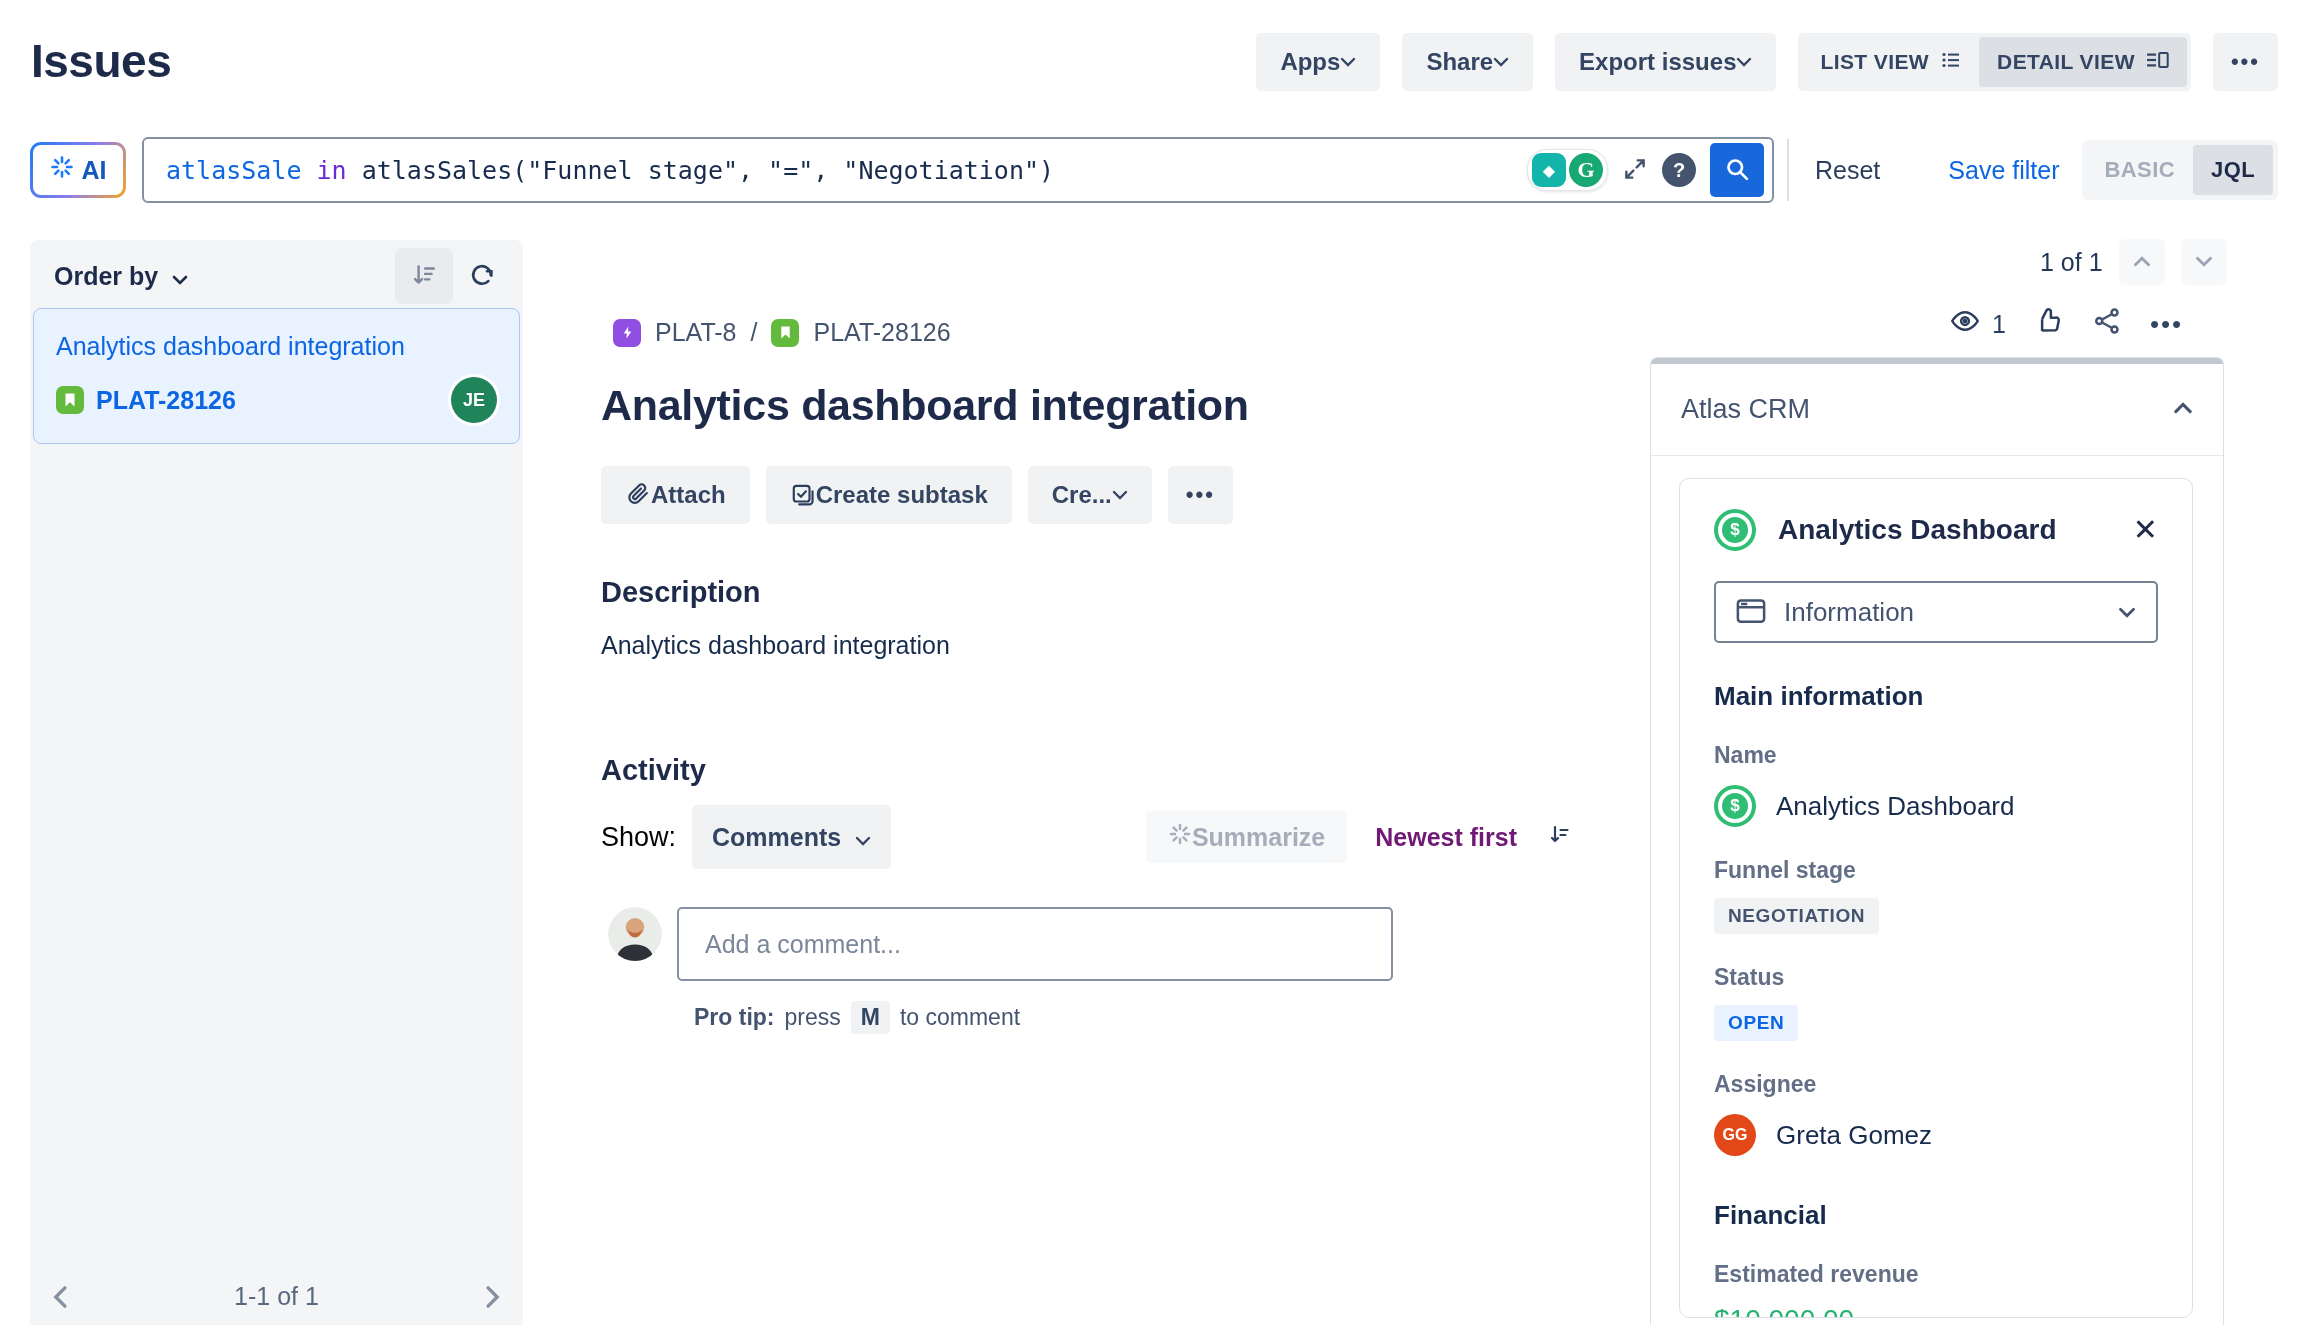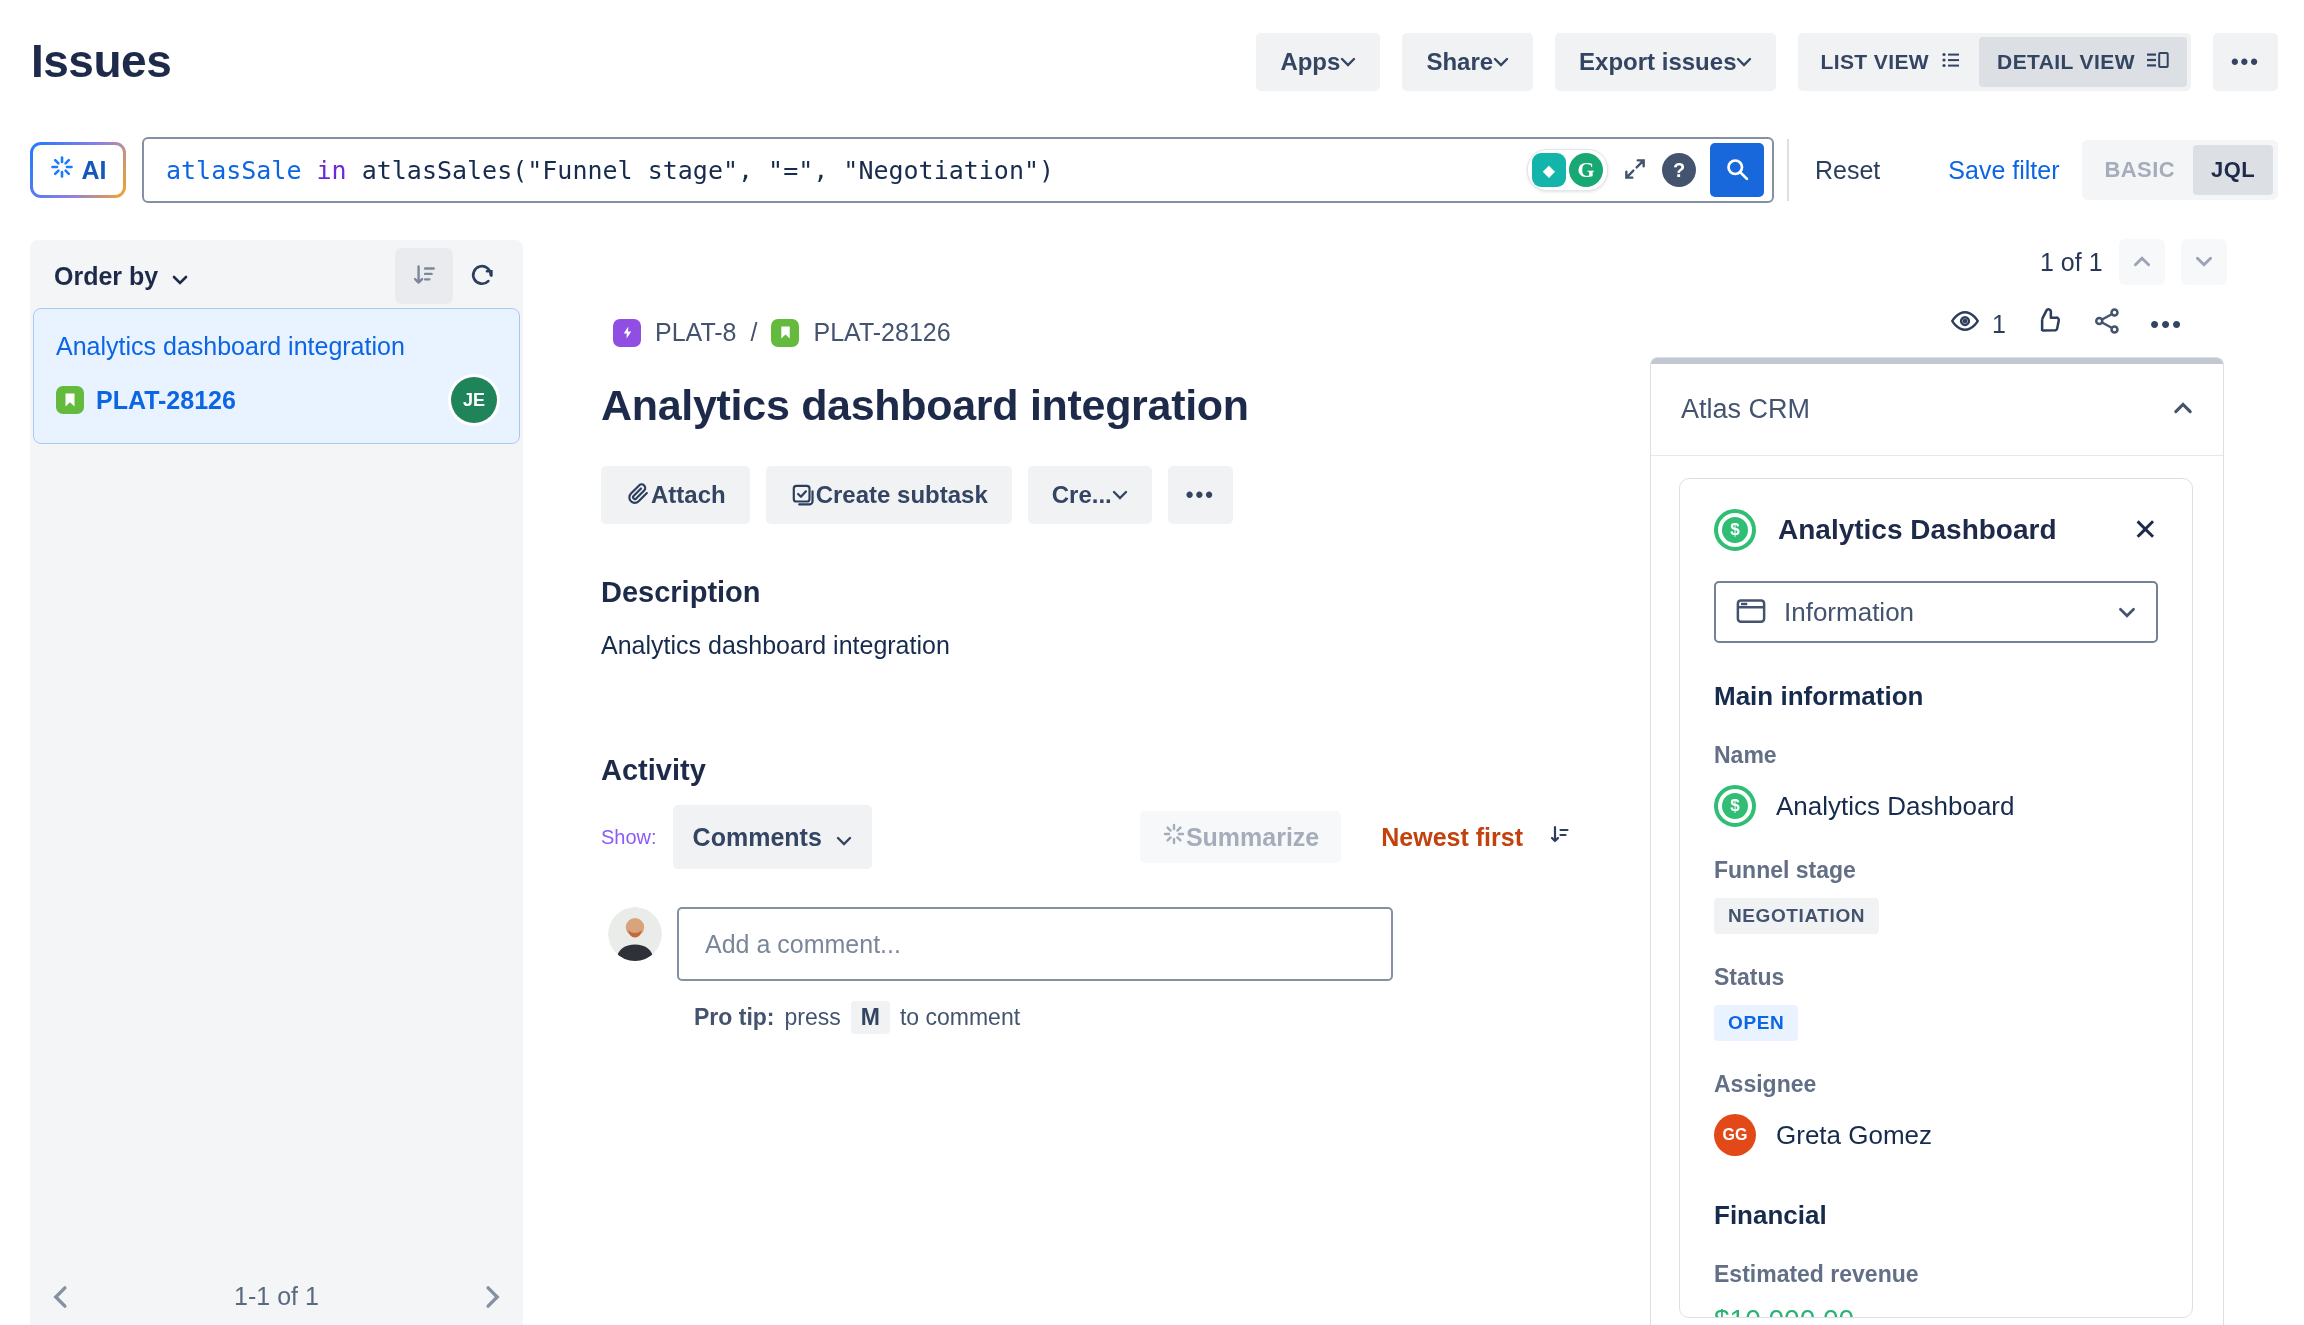--- a/index.html
+++ b/index.html
@@ -84,27 +84,27 @@
   .issue-title{margin-top:34px;font-size:43px;font-weight:700;color:#1e2a4a;letter-spacing:-.3px}
   .actions-row{margin-top:36px;display:flex;align-items:center;gap:16px}
   .split{display:flex;align-items:stretch;background:#f1f2f4;border-radius:5px;overflow:hidden}
   .split .btn{border-radius:0}
   .split .divider{width:1px;background:#d0d4db;margin:0}
   .split .chev-part{padding:0 16px}
   .sec-heading{margin-top:52px;font-size:29px;font-weight:700;color:#1e2a4a}
   .desc-body{margin-top:22px;font-size:25px;color:#172b4d}
   .activity-heading{margin-top:94px}
   .show-row{margin-top:18px;display:flex;align-items:center;width:100%}
-  .show-label{font-size:20px;color:#8b5cf6}
+  .show-label{font-size:27px;color:#000000}
   .chip{margin-left:16px;display:flex;align-items:center;gap:14px;background:#f1f2f4;border:none;border-radius:5px;height:64px;
         padding:0 20px;font-size:25px;font-weight:600;color:#344563;cursor:pointer;font-family:inherit}
   .summarize-btn{margin-left:auto;display:flex;align-items:center;background:#f7f8f9;border:none;border-radius:5px;height:52px;
         padding:0 22px;font-size:25px;font-weight:600;color:#a5adba;cursor:default;font-family:inherit}
-  .sort-btn{margin-left:40px;margin-right:6px;display:flex;align-items:center;gap:24px;background:none;border:none;font-size:25px;
-        font-weight:600;color:#c2410c;cursor:pointer;font-family:inherit}
+  .sort-btn{margin-left:28px;margin-right:6px;display:flex;align-items:center;gap:30px;background:none;border:none;font-size:25px;
+        font-weight:600;color:#701a75;cursor:pointer;font-family:inherit}
   .comment-row{margin-top:38px;display:flex;align-items:flex-start}
   .comment-avatar{width:54px;height:54px;border-radius:50%;overflow:hidden;margin-left:7px;flex:none}
   .comment-input{margin-left:15px;width:716px;height:74px;border:2px solid #8590a2;border-radius:5px;font-family:inherit;
         font-size:25px;color:#172b4d;padding:0 26px;outline:none}
   .comment-input::placeholder{color:#7a8699}
   .protip{margin-top:20px;margin-left:93px;font-size:23px;color:#44546f;display:flex;align-items:center;gap:10px}
   .protip b{font-weight:700}
   .kbd{background:#f1f2f4;border-radius:4px;padding:3px 10px;font-weight:700;color:#344563}
 
   

